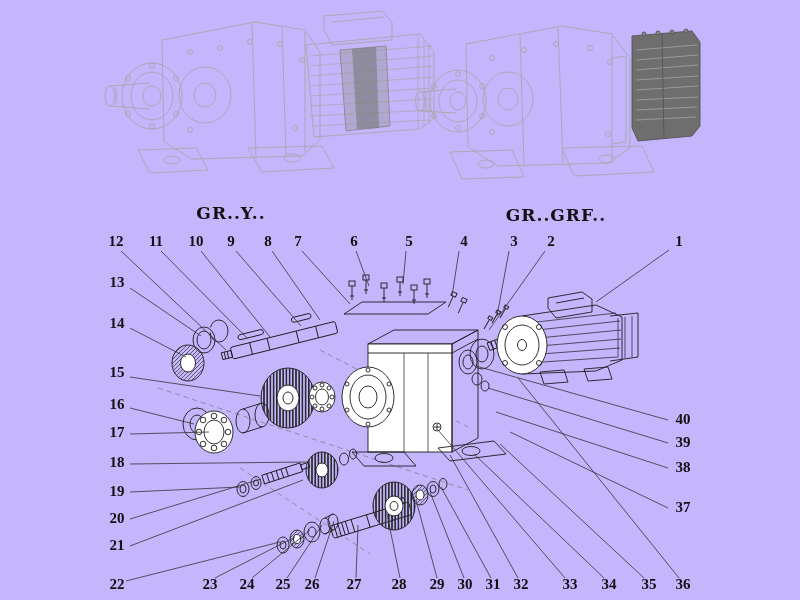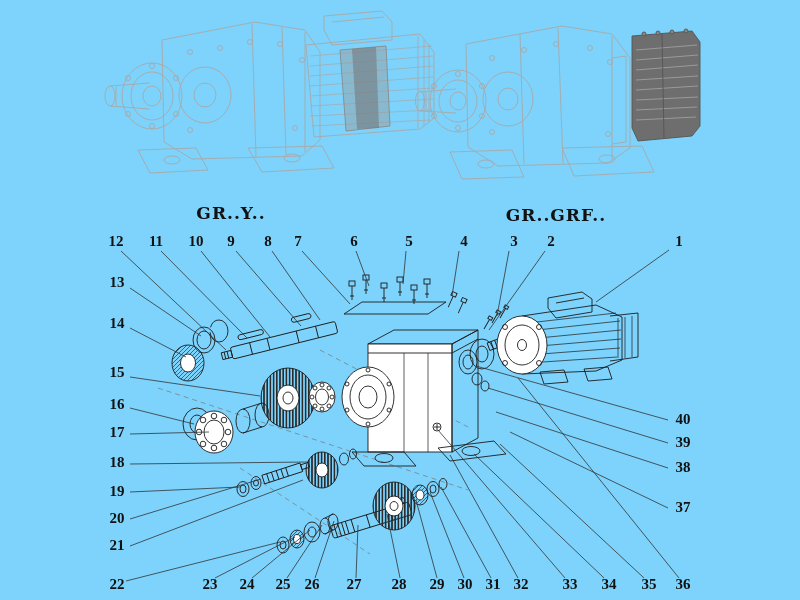--- a/index.html
+++ b/index.html
@@ -1,16 +1,16 @@
 <!DOCTYPE html>
 <html><head>
 <meta charset="utf-8">
 <style>
   html,body{margin:0;padding:0;background:#fff;}
-  #page{position:relative;width:800px;height:600px;background:#7dd3fc;overflow:hidden;
+  #page{position:relative;width:800px;height:600px;background:#c4b5fd;overflow:hidden;
         font-family:"Liberation Serif", serif;}
   svg{display:block;}
   .model-label{font:bold 17px "DejaVu Serif", serif;letter-spacing:1px;fill:#111;}
   #callouts-layer text{font:600 15px "Liberation Serif", serif;fill:#111;}
   #callouts-layer line{stroke:#333;stroke-width:0.8;}
   .lineart{stroke:#a8a8a8;stroke-width:0.9;fill:none;}
   .xpl{stroke:#1c1c1c;stroke-width:0.9;fill:none;}
 </style>
 </head>
 <body>

